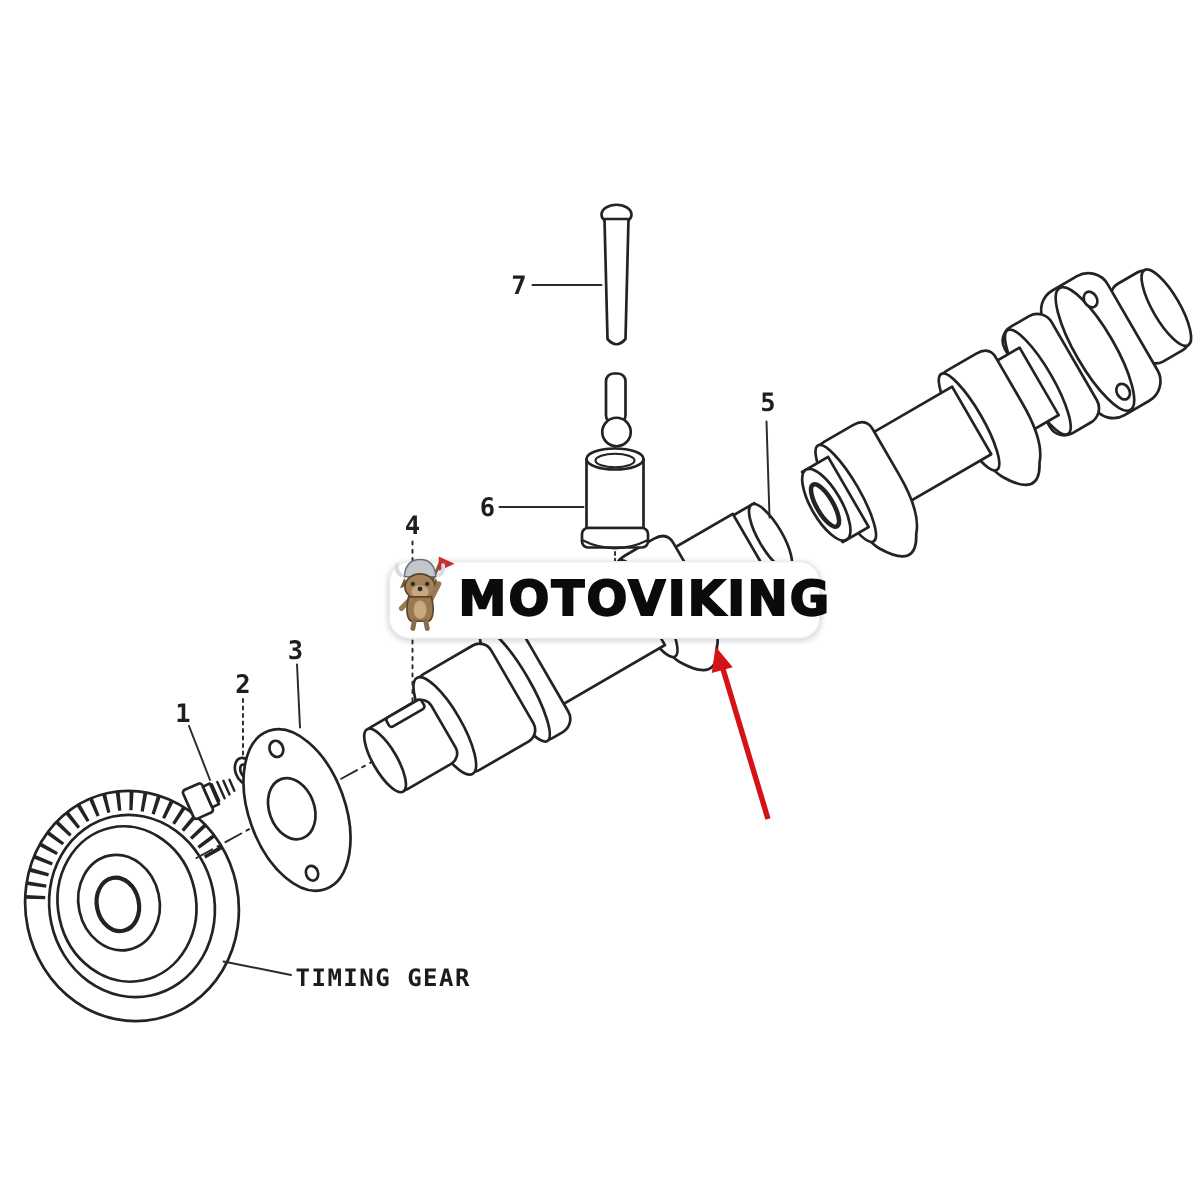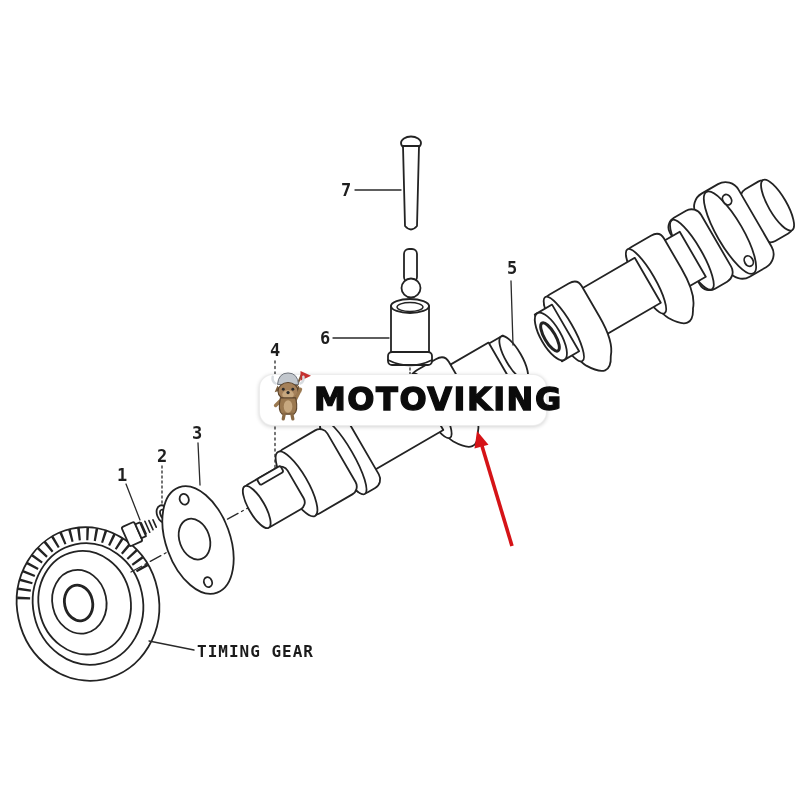--- a/index.html
+++ b/index.html
@@ -11,21 +11,21 @@
   .ink-line{stroke:#232323;stroke-width:1.6;fill:none;stroke-linecap:round;}
   .ink-thin{stroke:#2a2a2a;stroke-width:1.3;fill:none;stroke-linecap:round;}
   .callout{font-family:"DejaVu Sans Mono","Liberation Mono",monospace;font-size:17px;font-weight:bold;
            fill:#1e1e1e;text-anchor:middle;}
   .annotation{font-family:"DejaVu Sans Mono","Liberation Mono",monospace;font-size:16px;font-weight:bold;
            fill:#1b1b1b;letter-spacing:1px;}
   
   #watermark{position:absolute;left:259px;top:374px;width:286px;height:50px;
              background:#ffffff;border:1px solid rgba(0,0,0,0.07);border-radius:14px;
              box-shadow:0 1px 4px rgba(0,0,0,0.18);display:flex;align-items:center;
-             z-index:5;}
+             z-index:5;justify-content:center;}
   #watermark .logo{width:46px;height:56px;margin-left:6px;margin-top:-10px;flex:0 0 auto;}
   #watermark .brand{font-family:"DejaVu Sans",sans-serif;font-weight:bold;font-size:32px;
              color:#0b0b0b;letter-spacing:1.5px;margin-left:2px;
              -webkit-text-stroke:1.3px #0b0b0b;line-height:1;transform:translateY(-1px);}
   #arrow-layer{position:absolute;left:0;top:0;z-index:6;pointer-events:none;}
 </style>
 </head>
 <body>
 
 <div id="canvas">

